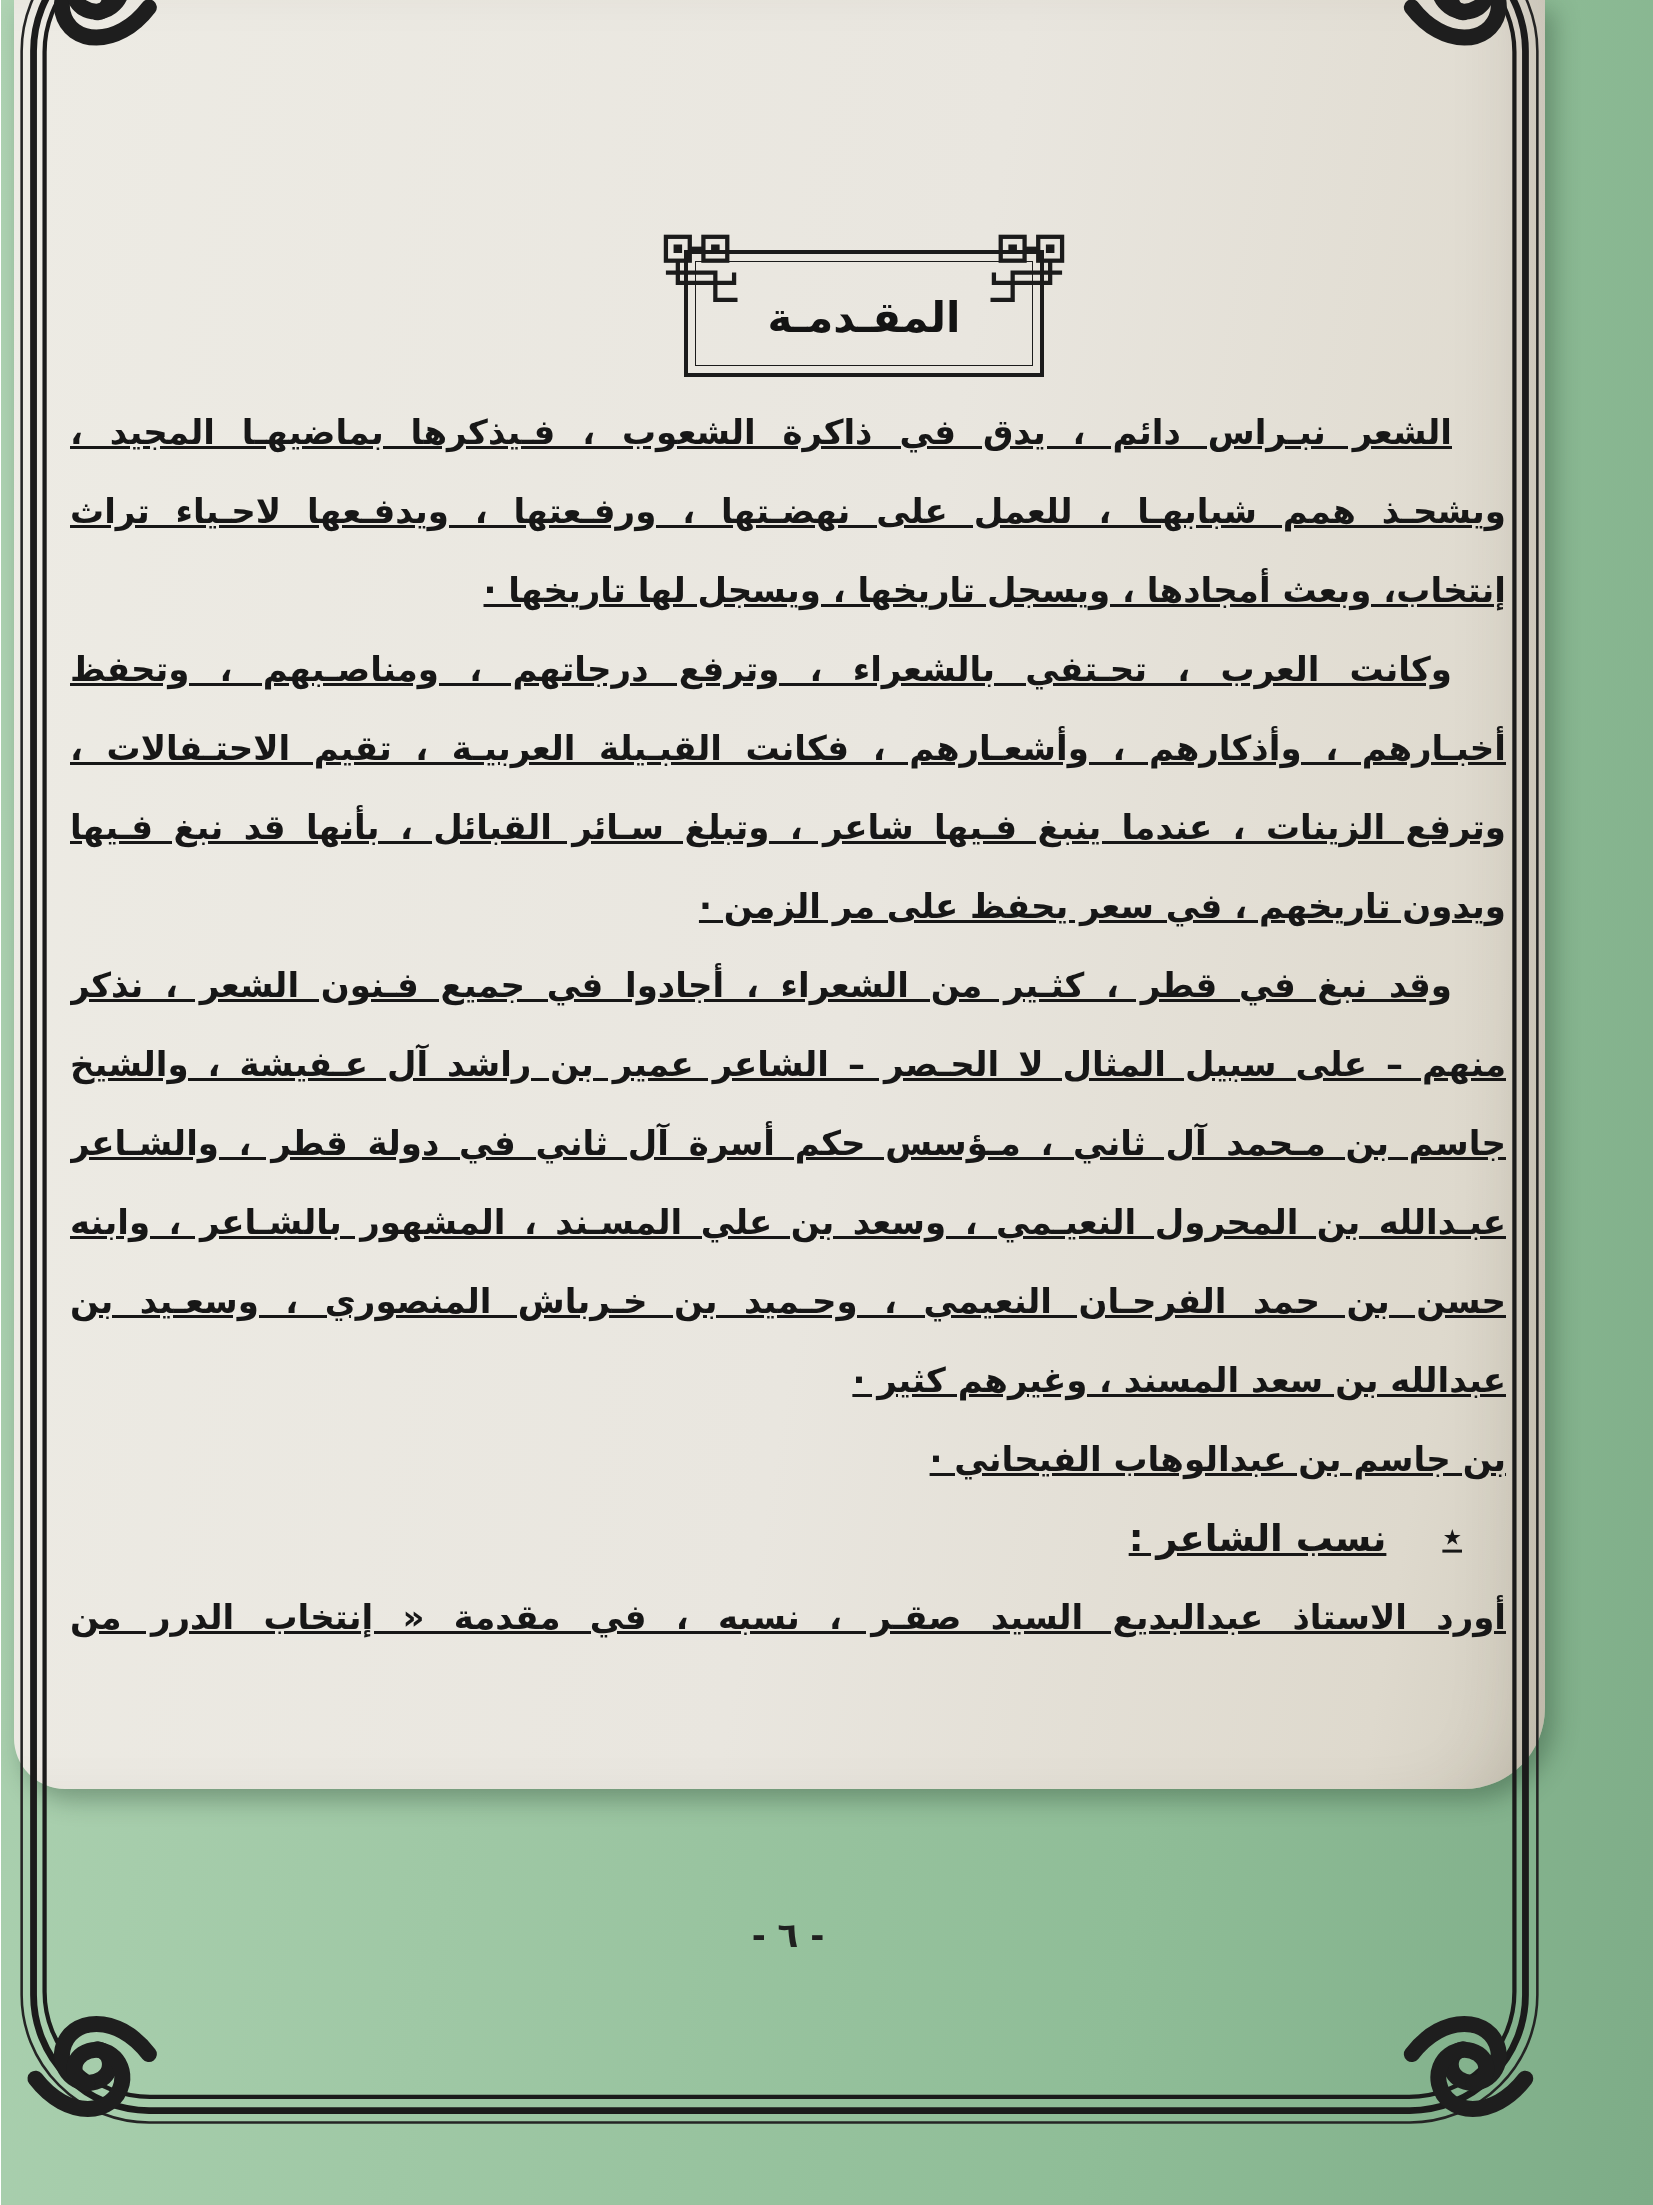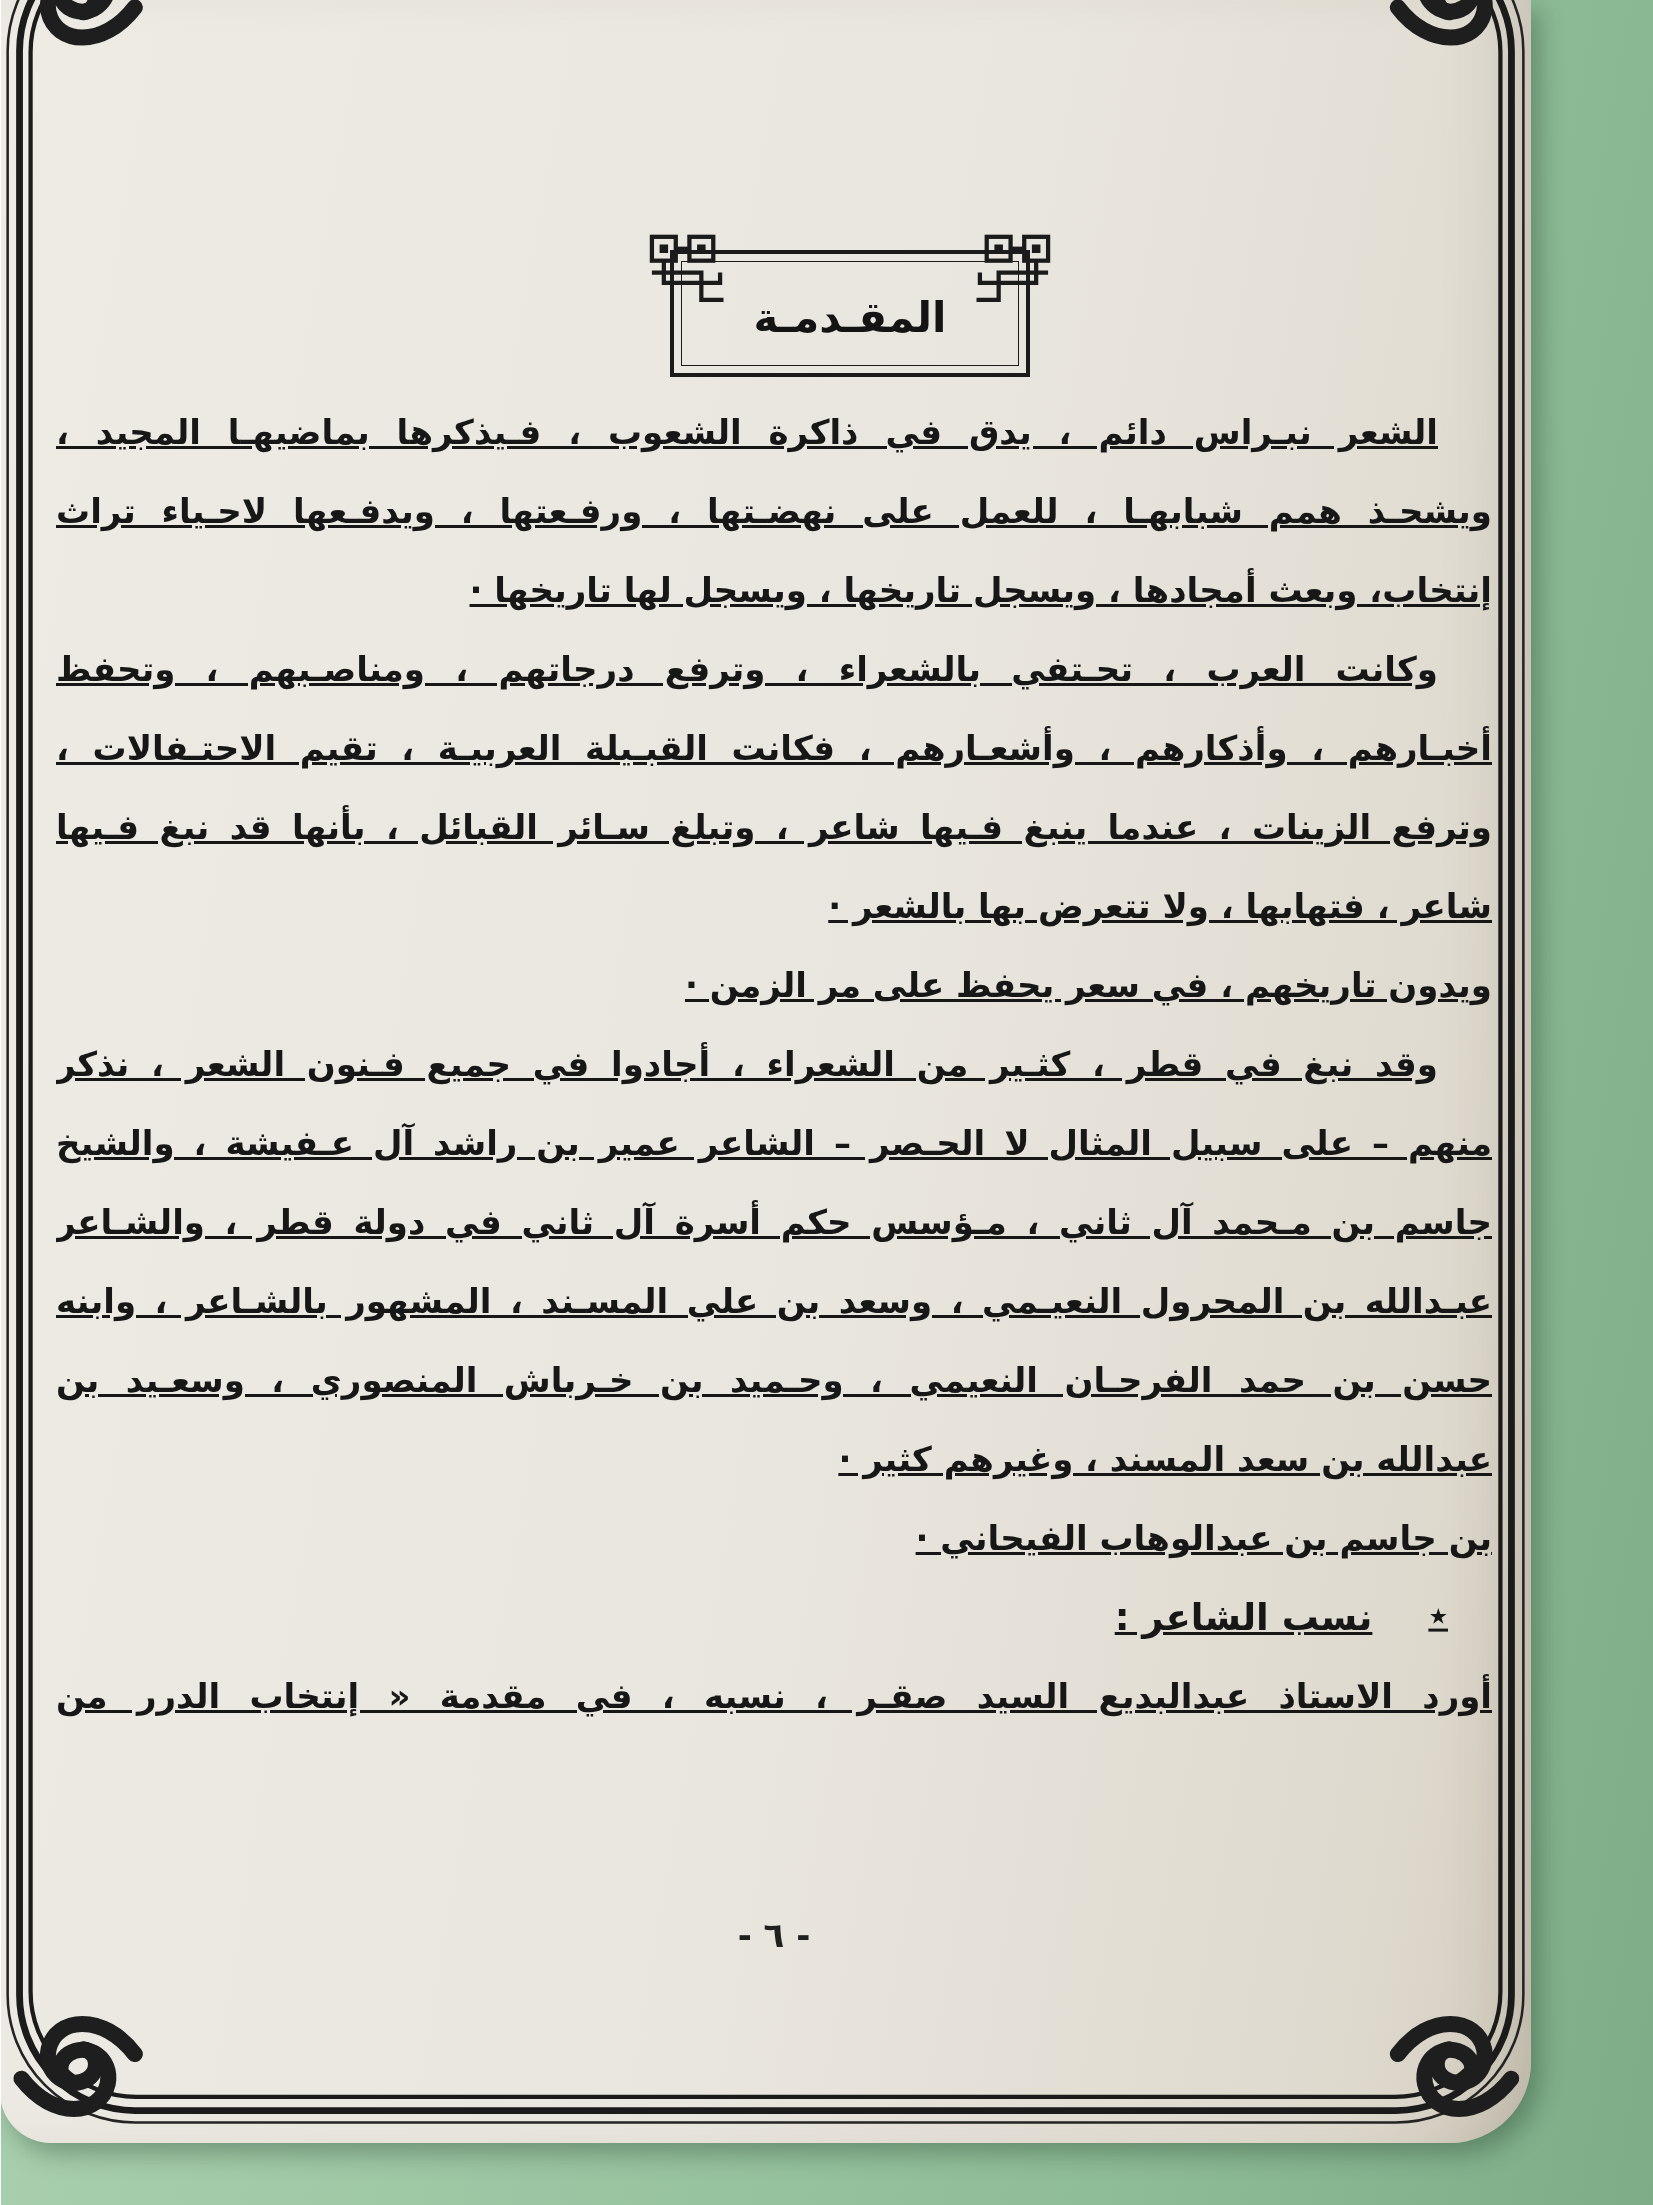--- a/index.html
+++ b/index.html
@@ -2,21 +2,21 @@
 <html lang="ar" dir="rtl" style="font-size:13.6px"><head>
 <meta charset="utf-8">
 <style>
   html,body{margin:0;padding:0;}
   body{
     width:1654px;height:2205px;position:relative;overflow:hidden;
     background:linear-gradient(100deg,#b0d4b4 0%, #9fc8a5 38%, #8fbd97 72%, #7dac87 100%);
     font-family:"DejaVu Sans", sans-serif;
   }
   .paper{
-    position:absolute;left:0;top:0;width:1531px;height:2143px;
+    position:absolute;left:14px;top:0;width:1531px;height:1789px;
     background:linear-gradient(100deg,#edebe4 0%, #e9e6df 55%, #ded9cd 90%, #d2cdbf 100%);
     border-radius:0 0 81px 51px;
     box-shadow:8.5px 10.2px 24px rgba(25,55,35,.35), inset -59px 0 76px -42px rgba(60,50,30,.18);
   }
   .frame{position:absolute;left:0;top:0;width:1531px;height:2143px;overflow:visible;pointer-events:none;}
 
   
   .titlebox{
     position:absolute;top:250px;left:670px;width:352px;height:119px;
     border:4.2px solid #1b1b1b;background:transparent;
@@ -97,21 +97,20 @@
   </div>
 
   <div class="text">
     <div class="line first">الشعر نبـراس دائم ، يدق في ذاكرة الشعوب ، فـيذكرها بماضيهـا المجيد ،</div>
     <div class="line">ويشحـذ همم شبابهـا ، للعمل على نهضـتها ، ورفـعتها ، ويدفـعها لاحـياء تراث</div>
     <div class="line last">إنتخاب، وبعث أمجادها ، ويسجل تاريخها ، ويسجل لها تاريخها ·</div>
 
     <div class="line first">وكانت العرب ، تحـتفي بالشعراء ، وترفع درجاتهم ، ومناصـبهم ، وتحفظ</div>
     <div class="line">أخبـارهم ، وأذكارهم ، وأشعـارهم ، فكانت القبـيلة العربيـة ، تقيم الاحتـفالات ،</div>
     <div class="line">وترفع الزينات ، عندما ينبغ فـيها شاعر ، وتبلغ سـائر القبائل ، بأنها قد نبغ فـيها</div>
-    <div class="line last">شاعر ، فتهابها ، ولا تتعرض بها بالشعر ·</div>
 
     <div class="line last">ويدون تاريخهم ، في سعر يحفظ على مر الزمن ·</div>
 
     <div class="line first">وقد نبغ في قطر ، كثـير من الشعراء ، أجادوا في جميع فـنون الشعر ، نذكر</div>
     <div class="line">منهم – على سبيل المثال لا الحـصر – الشاعر عمير بن راشد آل عـفيشة ، والشيخ</div>
     <div class="line">جاسم بن مـحمد آل ثاني ، مـؤسس حكم أسرة آل ثاني في دولة قطر ،  والشـاعر</div>
     <div class="line">عبـدالله بن المحرول النعيـمي ، وسعد بن علي المسـند ، المشهور بالشـاعر ، وابنه</div>
     <div class="line">حسن بن حمد الفرحـان النعيمي ، وحـميد بن خـرباش المنصوري ، وسعـيد بن</div>
     <div class="line last">عبدالله بن سعد المسند ، وغيرهم كثير ·</div>
 

